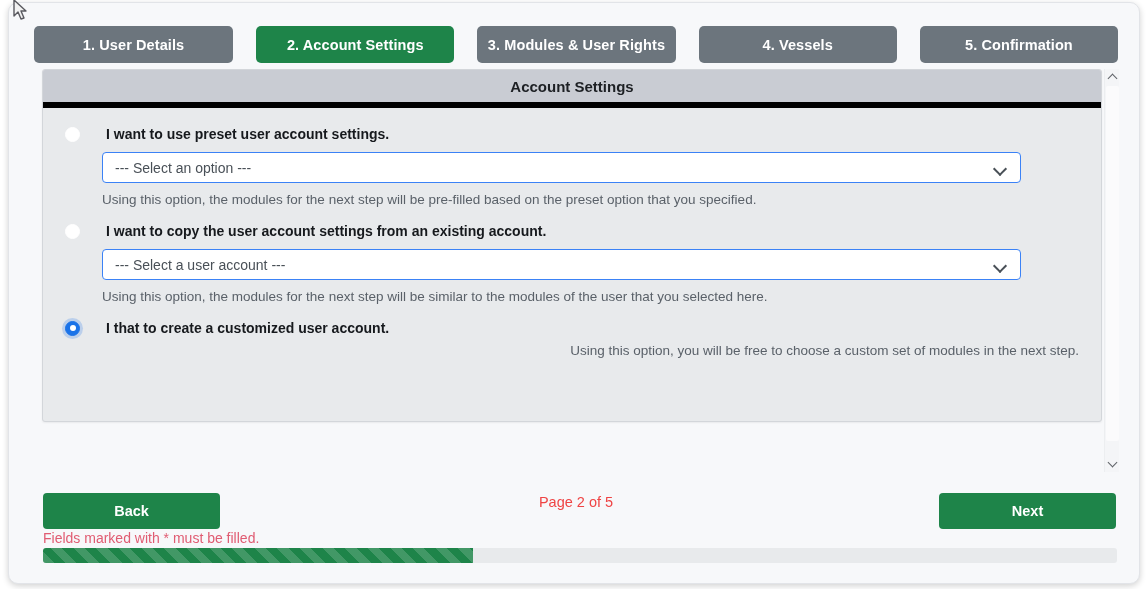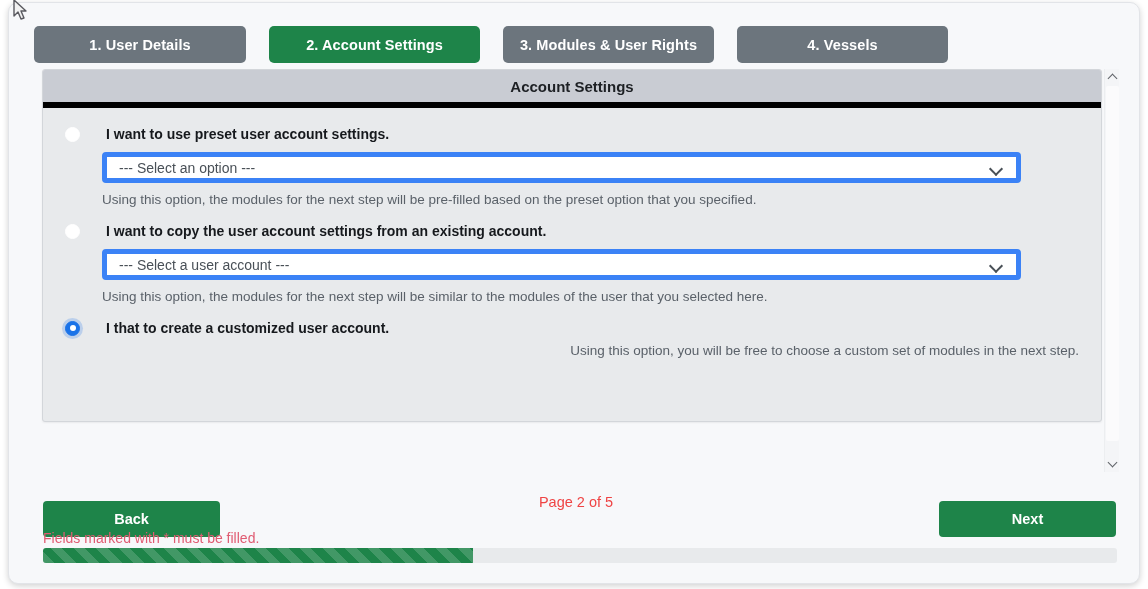--- a/index.html
+++ b/index.html
@@ -162,21 +162,21 @@
     color: #16191d;
     white-space: nowrap;
   }
 
   .option-indent { padding-left: 37px; }
 
   .select-control {
     margin-top: 8px;
     height: 31px;
     background: #ffffff;
-    border: 5px solid #3b82f6;
+    border: 1px solid #3b82f6;
     border-radius: 4px;
     display: flex;
     align-items: center;
     padding: 0 12px;
     cursor: pointer;
     width: 919px;
   }
   .select-value {
     flex: 1 1 auto;
     font-size: 14px;
@@ -254,21 +254,21 @@
   
   #wizard-footer {
     position: absolute;
     left: 25px;
     top: 482px;
     width: 1084px;
     height: 36px;
   }
   .nav-button {
     position: absolute;
-    top: 16px;
+    top: 8px;
     width: 177px;
     height: 36px;
     background: #1e8449;
     color: #ffffff;
     border: none;
     border-radius: 4px;
     font-family: "Liberation Sans", sans-serif;
     font-size: 14.5px;
     font-weight: bold;
     cursor: pointer;
@@ -328,20 +328,23 @@
     </div>
     <div class="step-tab step-w2 active" style="background: rgb(30, 132, 73);">
       <span>2. Account Settings</span>
     </div>
     <div class="step-tab step-w3" style="background: rgb(108, 117, 125);">
       <span>3. Modules &amp; User Rights</span>
     </div>
     <div class="step-tab step-w4" style="background: rgb(108, 117, 125);">
       <span>4. Vessels</span>
     </div>
+    <div class="step-tab step-w5" style="background: rgb(108, 117, 125);">
+      <span>5. Confirmation</span>
+    </div>
   </div>
 
   <div id="settings-scroll-region">
 
     <div id="settings-panel">
 
       <div id="panel-header">
         <span id="panel-header-title">Account Settings</span>
       </div>
 

